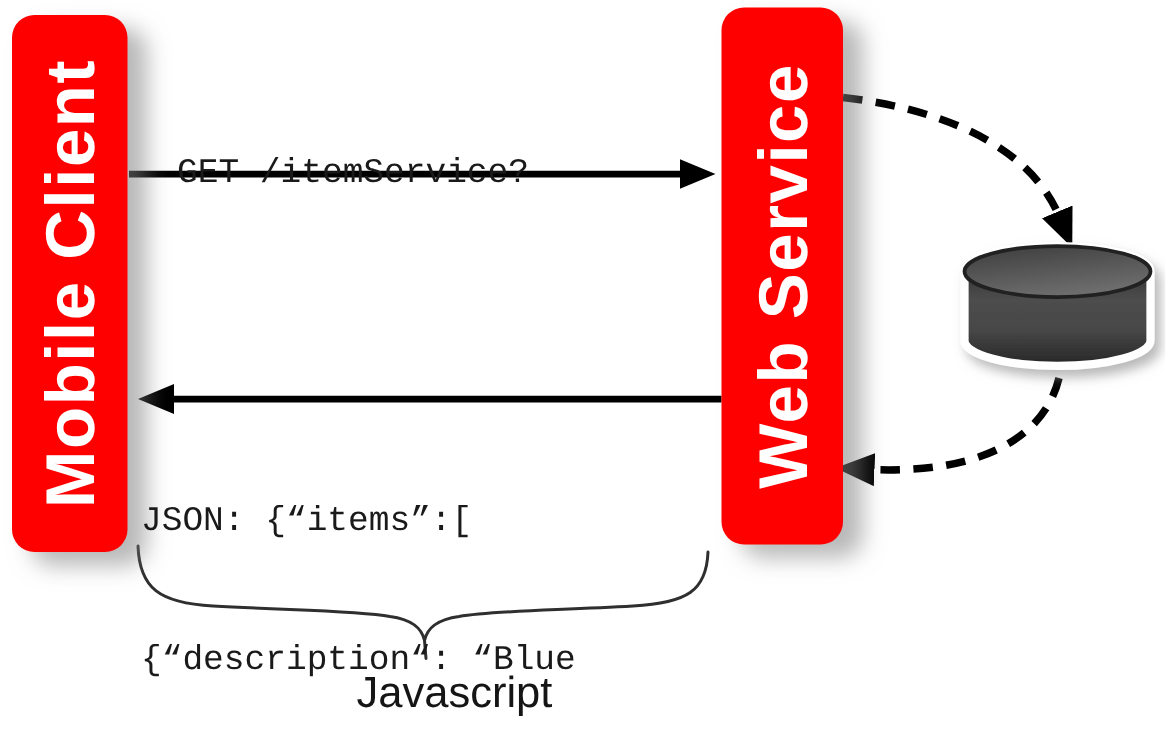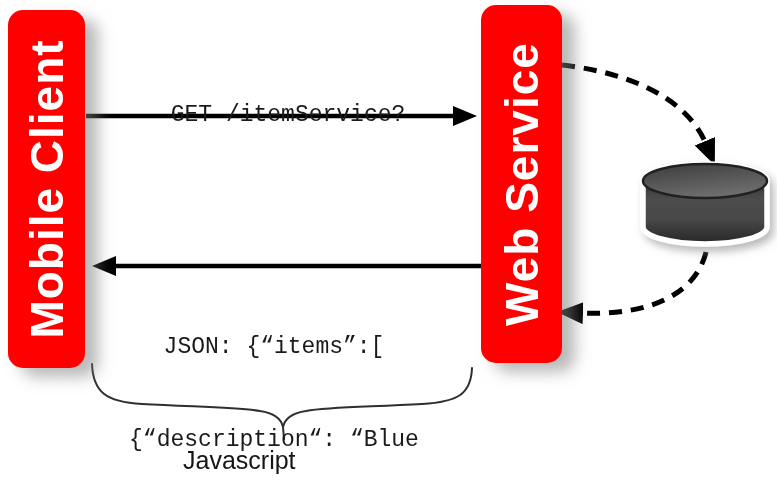--- a/index.html
+++ b/index.html
@@ -14,27 +14,27 @@
   }
   .node-mobile{left:8px;top:10px;width:77px;height:358px;}
   .node-web{left:481px;top:5px;width:81px;height:358px;}
   .vlabel{
     transform:rotate(-90deg);white-space:nowrap;
     color:#fff;font-weight:bold;font-size:46px;letter-spacing:1px;
     font-family:"Liberation Sans",sans-serif;
   }
   .mono{
     position:absolute;font-family:"Liberation Mono","DejaVu Sans Mono",monospace;
-    color:#1a1a1a;text-align:center;white-space:pre;
+    color:#1a1a1a;text-align:left;white-space:pre;
   }
   .msg-request{left:118px;top:40px;width:340px;font-size:23px;line-height:30px;}
   .msg-response{left:94px;top:270px;width:360px;font-size:23px;line-height:31px;}
   .brace-label{
-    position:absolute;left:183px;top:446px;width:240px;text-align:left;
-    font-size:25px;color:#151515;font-family:"Liberation Sans",sans-serif;
+    position:absolute;left:183px;top:446px;width:240px;text-align:center;
+    font-size:29px;color:#151515;font-family:"Liberation Sans",sans-serif;
   }
   svg.overlay{position:absolute;left:0;top:0;}
   .solid-arrow{stroke:#000;stroke-width:4.5;fill:none;}
   .dashed-arrow{stroke:#000;stroke-width:5;fill:none;stroke-dasharray:13 9;stroke-linecap:butt;}
   .brace-path{stroke:#2f2f2f;stroke-width:2;fill:none;stroke-linecap:round;}
 </style>
 </head>
 <body>
 
 <div class="stage">

